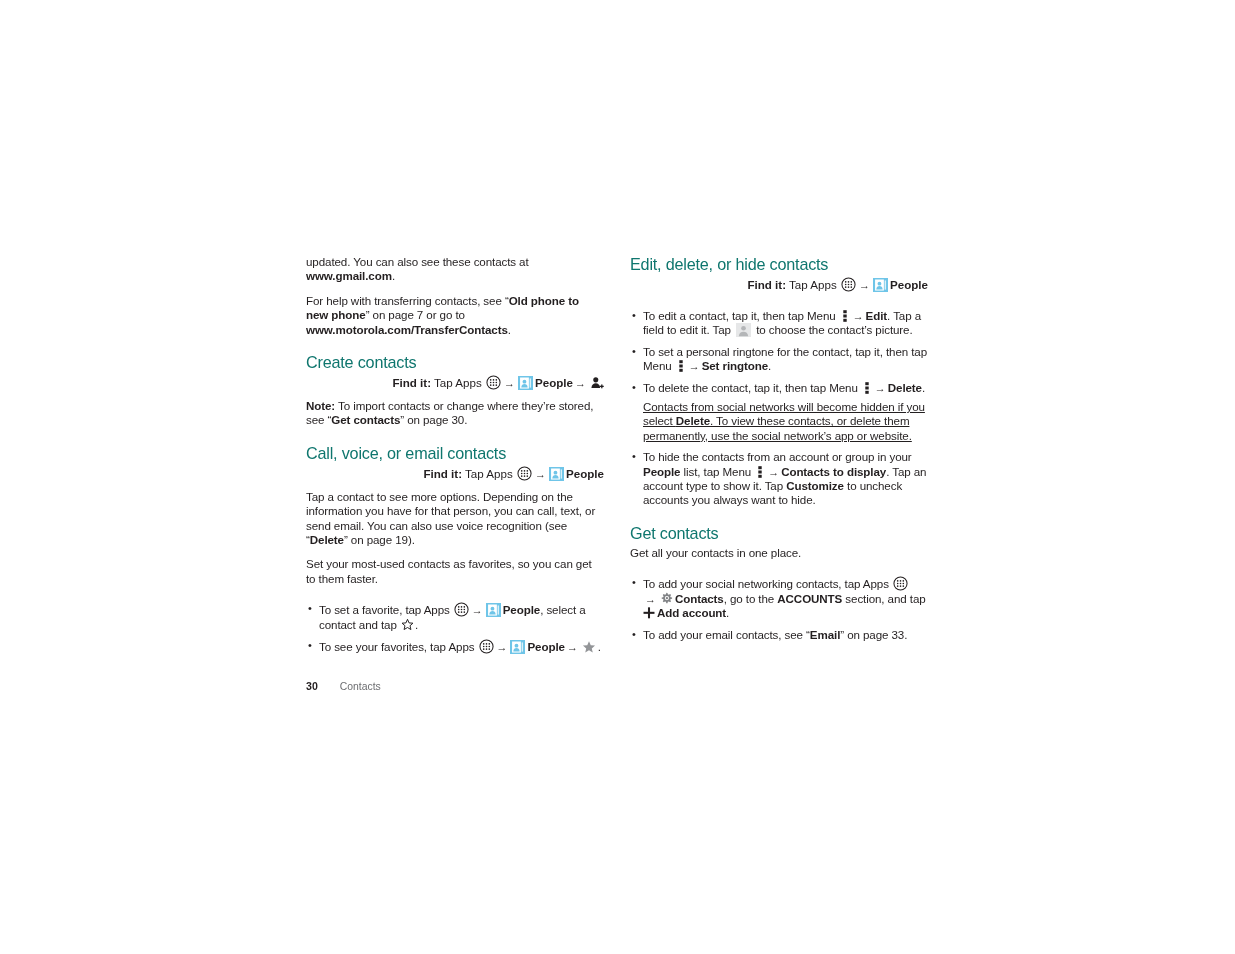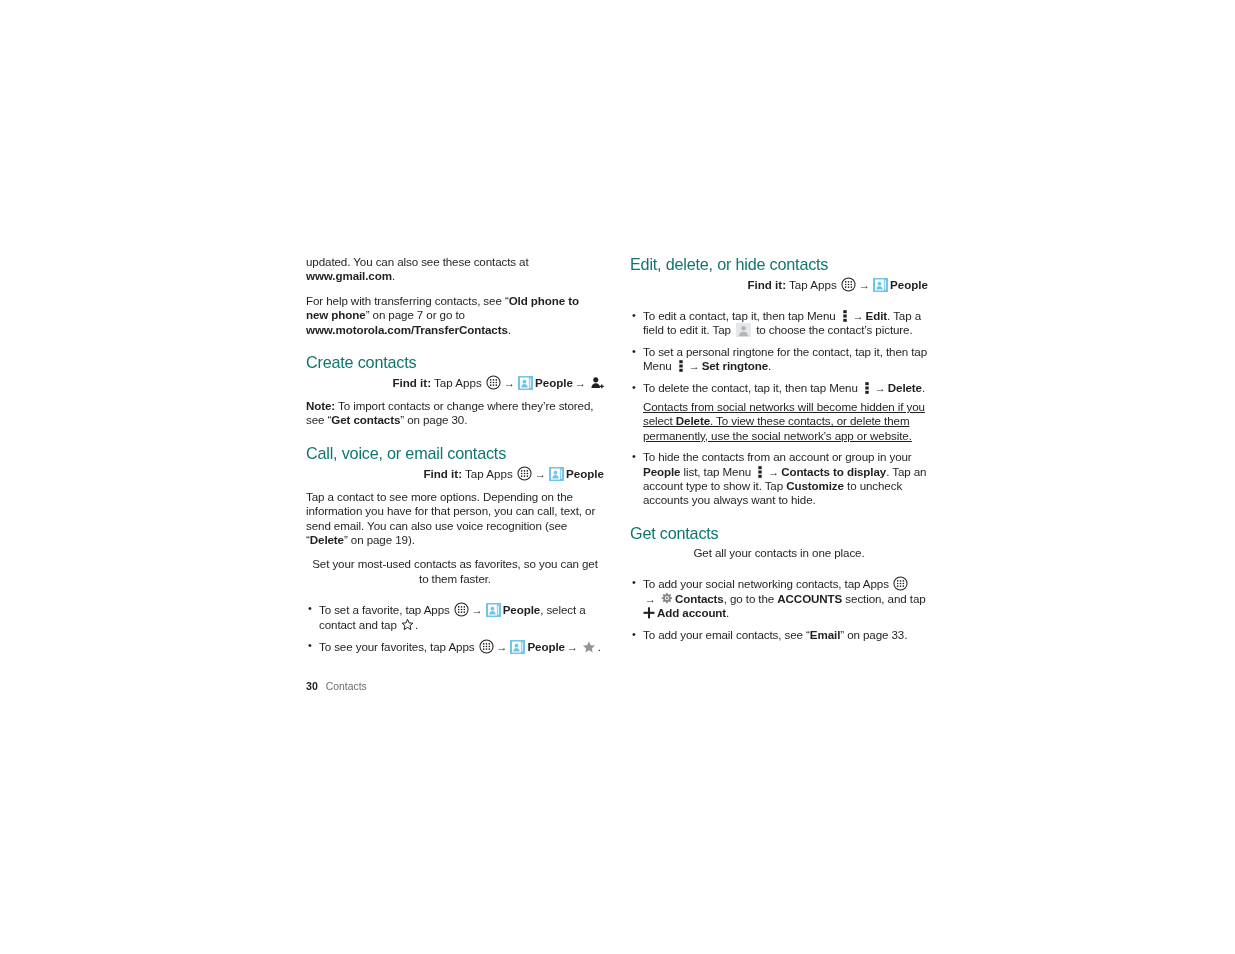--- a/index.html
+++ b/index.html
@@ -36,21 +36,21 @@
 
   p, li { margin: 0; }
 
   .para {
     font-size: 11.6px;
     line-height: 14.4px;
     color: #231f20;
     margin-bottom: 10px;
     letter-spacing: -0.1px;
   }
-  .para.tight { margin-bottom: 8px; text-align: center; }
+  .para.tight { margin-bottom: 8px; }
 
   h2.sec {
     font-size: 16.2px;
     font-weight: normal;
     line-height: 19px;
     margin: 16px 0 3px 0;
     color: #0f766e;
     letter-spacing: -0.2px;
   }
   h2.sec.first { margin-top: 0; }
@@ -97,21 +97,21 @@
   .footer {
     position: absolute;
     left: 306px;
     top: 680px;
     font-size: 10.4px;
     color: #6d6e71;
   }
   .footer .pg {
     font-weight: bold;
     color: #231f20;
-    margin-right: 8px;
+    margin-right: 22px;
     font-size: 10.6px;
   }
 
   
   .ic {
     display: inline-block;
     vertical-align: -3px;
     position: relative;
   }
   .ic svg { display: block; }

